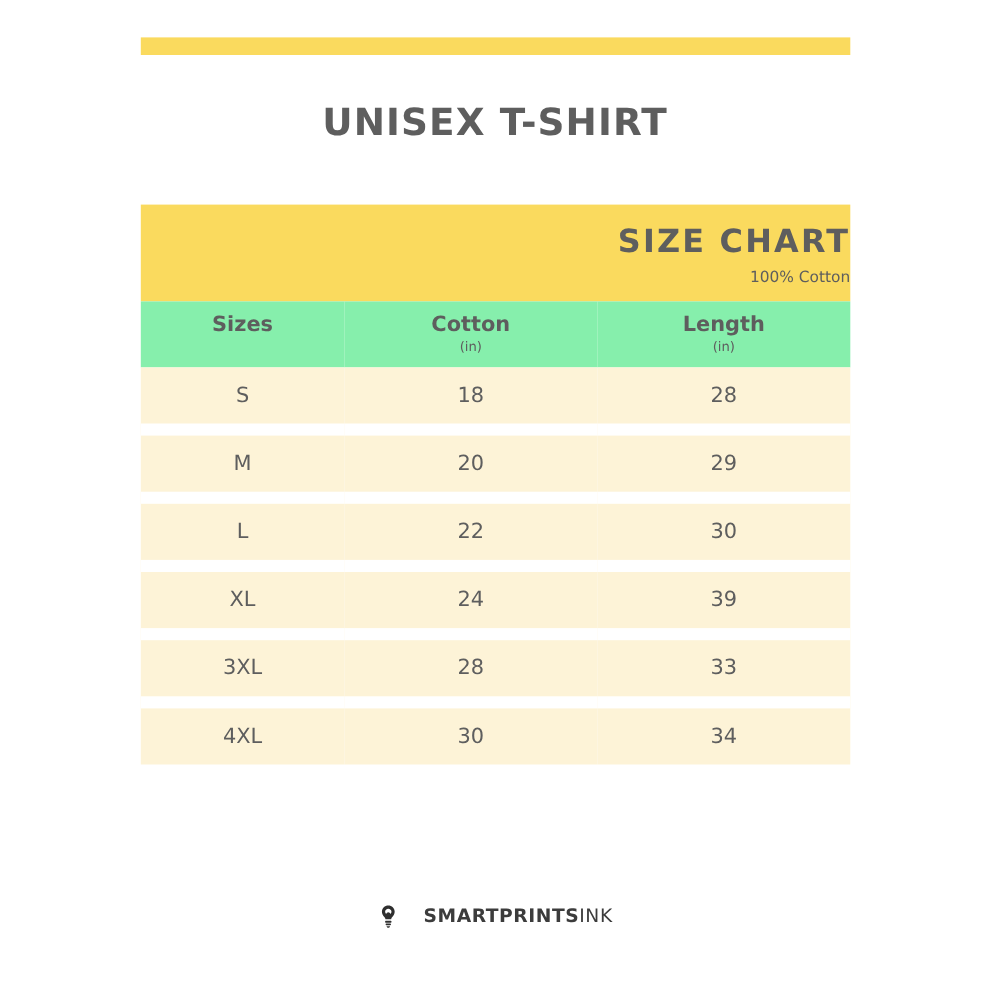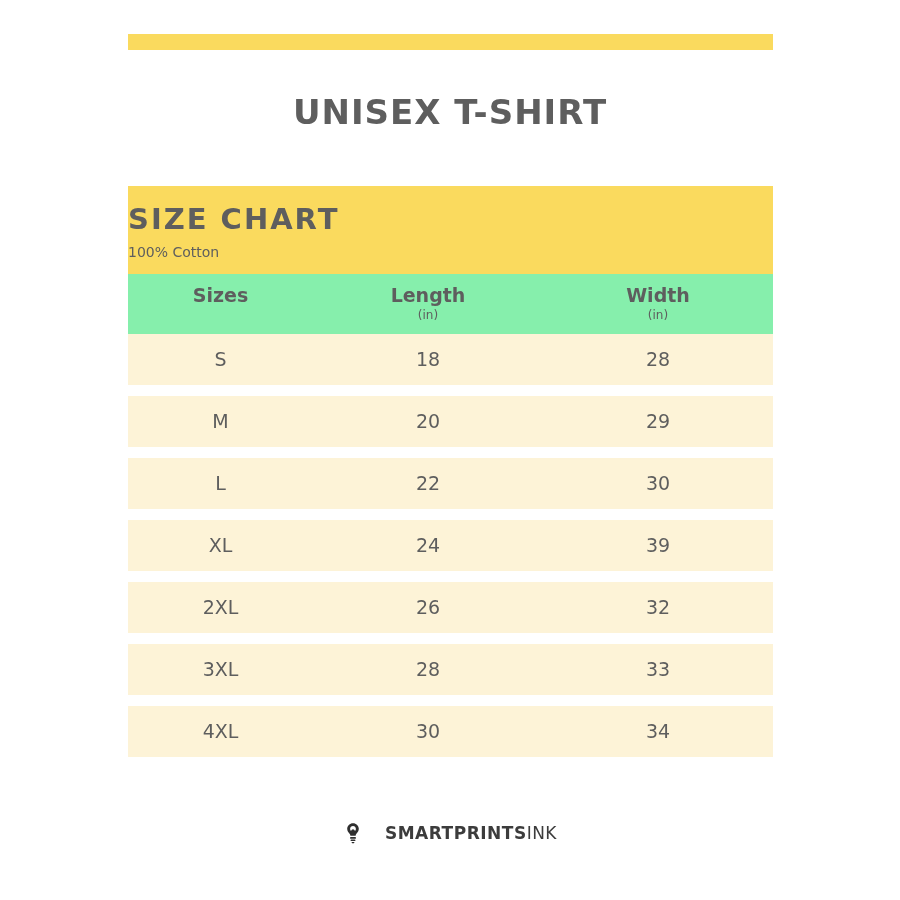--- a/index.html
+++ b/index.html
@@ -46,21 +46,21 @@
   .chart {
     position: absolute;
     top: 152px;
     left: 128px;
     width: 645px;
   }
 
   .chart-head {
     background: #fada5e;
     padding: 18px 0 14px 0;
-    text-align: left;
+    text-align: right;
   }
   .chart-head .heading {
     font-size: 29px;
     font-weight: bold;
     letter-spacing: 2px;
     color: #5e5e5e;
     line-height: 1.1;
   }
   .chart-head .subheading {
     margin-top: 8px;
@@ -154,27 +154,27 @@
         <col class="c-width">
         <col class="c-length">
       </colgroup>
       <thead>
         <tr>
           <th>
             <span>Sizes</span>
             <span class="unit"></span>
           </th>
           <th>
+            <span>Cotton</span>
+            <span class="unit">(in)</span>
+          </th>
+          <th>
             <span>Length</span>
             <span class="unit">(in)</span>
           </th>
-          <th>
-            <span>Width</span>
-            <span class="unit">(in)</span>
-          </th>
         </tr>
       </thead>
       <tbody>
         <tr>
           <td>S</td>
           <td>18</td>
           <td>28</td>
         </tr>
         <tr>
           <td>M</td>
@@ -183,25 +183,20 @@
         </tr>
         <tr>
           <td>L</td>
           <td>22</td>
           <td>30</td>
         </tr>
         <tr>
           <td>XL</td>
           <td>24</td>
           <td>39</td>
-        </tr>
-        <tr>
-          <td>2XL</td>
-          <td>26</td>
-          <td>32</td>
         </tr>
         <tr>
           <td>3XL</td>
           <td>28</td>
           <td>33</td>
         </tr>
         <tr>
           <td>4XL</td>
           <td>30</td>
           <td>34</td>

